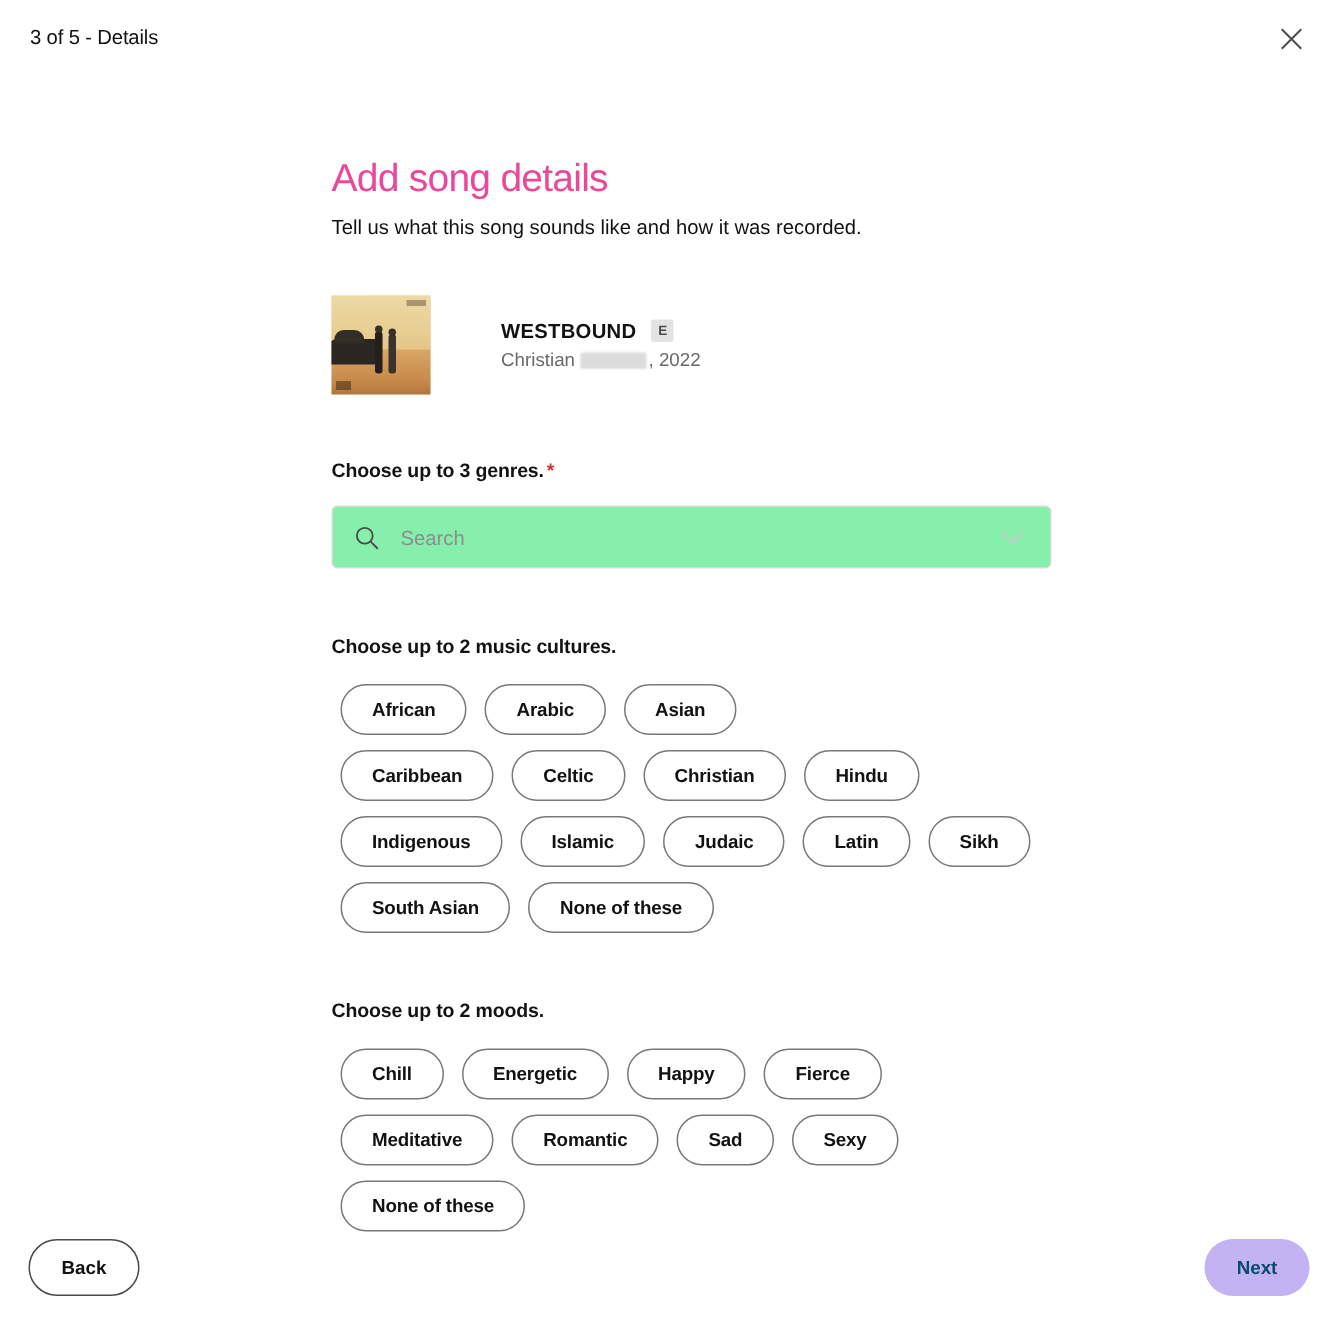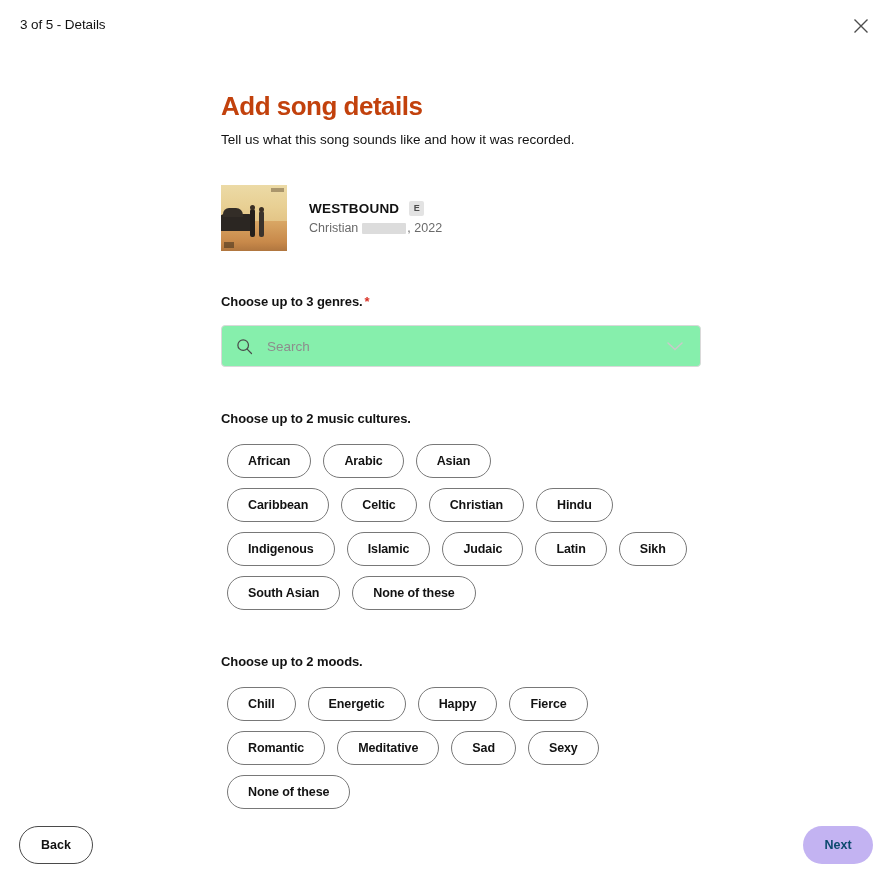--- a/index.html
+++ b/index.html
@@ -29,31 +29,31 @@
     display: flex; align-items: center; justify-content: center;
     cursor: pointer; background: none; border: none; padding: 0;
   }
   .close-btn svg { display:block; }
 
   
   .content {
     position: absolute; left: 221px; top: 92px; width: 480px;
   }
   .page-title {
-    font-size: 26px; font-weight: bold; letter-spacing: -0.5px;
-    margin: 0 0 9px 0; line-height: 1.15; color:#c2410c;
+    font-size: 26px; font-weight: normal; letter-spacing: -0.5px;
+    margin: 12px 0 9px 0; line-height: 1.15; color:#ec4899;
   }
   .page-subtitle {
     font-size: 13.5px; color: #121212; margin: 0; line-height: 1.35;
     font-weight: 400;
   }
 
   
   .song-card {
-    display: flex; align-items: center; margin-top: 36px;
+    display: flex; align-items: center; margin-top: 36px; gap: 25px;
   }
   .cover {
     width: 66px; height: 66px; flex: 0 0 66px;
     position: relative; overflow: hidden;
     background: linear-gradient(170deg, #e7d39a 0%, #e2c07e 45%, #d9a765 75%, #c98f52 100%);
   }
   .cover .sky {
     position:absolute; left:0; right:0; top:0; height:56%;
     background: linear-gradient(180deg,#ecdaa6 0%, #e8cf93 60%, #e3c486 100%);
   }
@@ -262,22 +262,22 @@
     <div class="section-moods">
       <div class="field-label">Choose up to 2 moods.</div>
       <div class="chip-group">
         <div class="chip-row indent-6">
           <button class="chip">Chill</button>
           <button class="chip">Energetic</button>
           <button class="chip">Happy</button>
           <button class="chip">Fierce</button>
         </div>
         <div class="chip-row indent-6">
+          <button class="chip">Meditative</button>
           <button class="chip">Romantic</button>
-          <button class="chip">Meditative</button>
           <button class="chip">Sad</button>
           <button class="chip">Sexy</button>
         </div>
         <div class="chip-row indent-6">
           <button class="chip">None of these</button>
         </div>
       </div>
     </div>
 
   </div>

